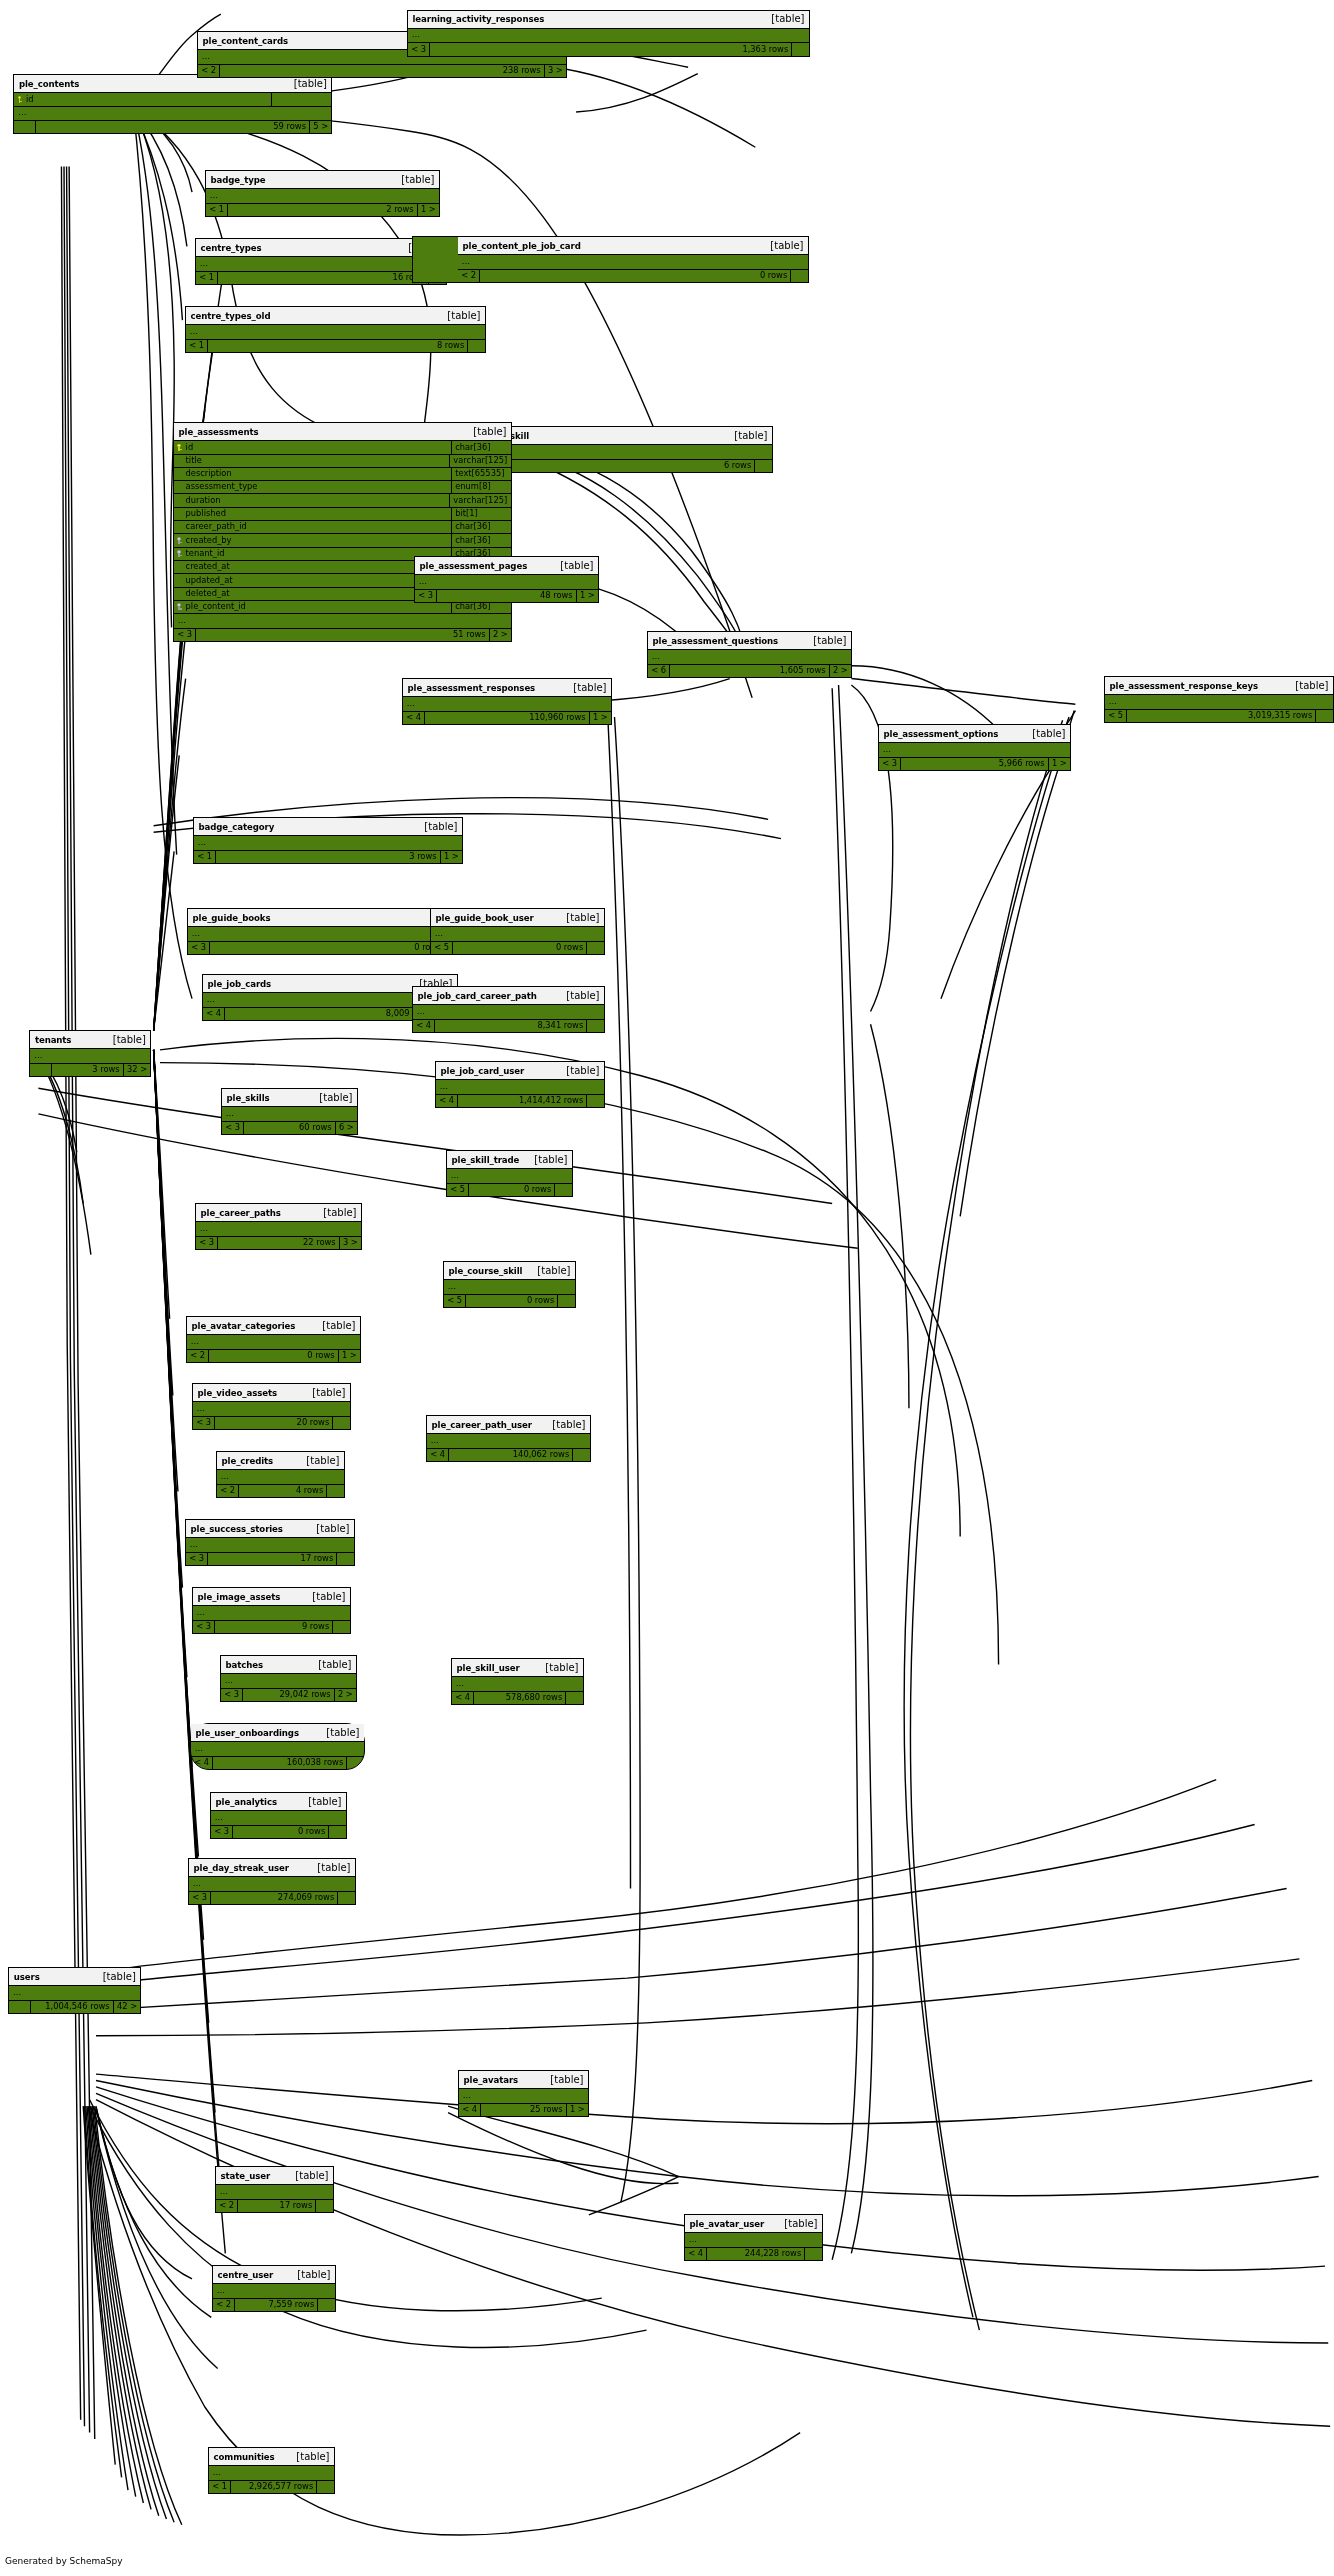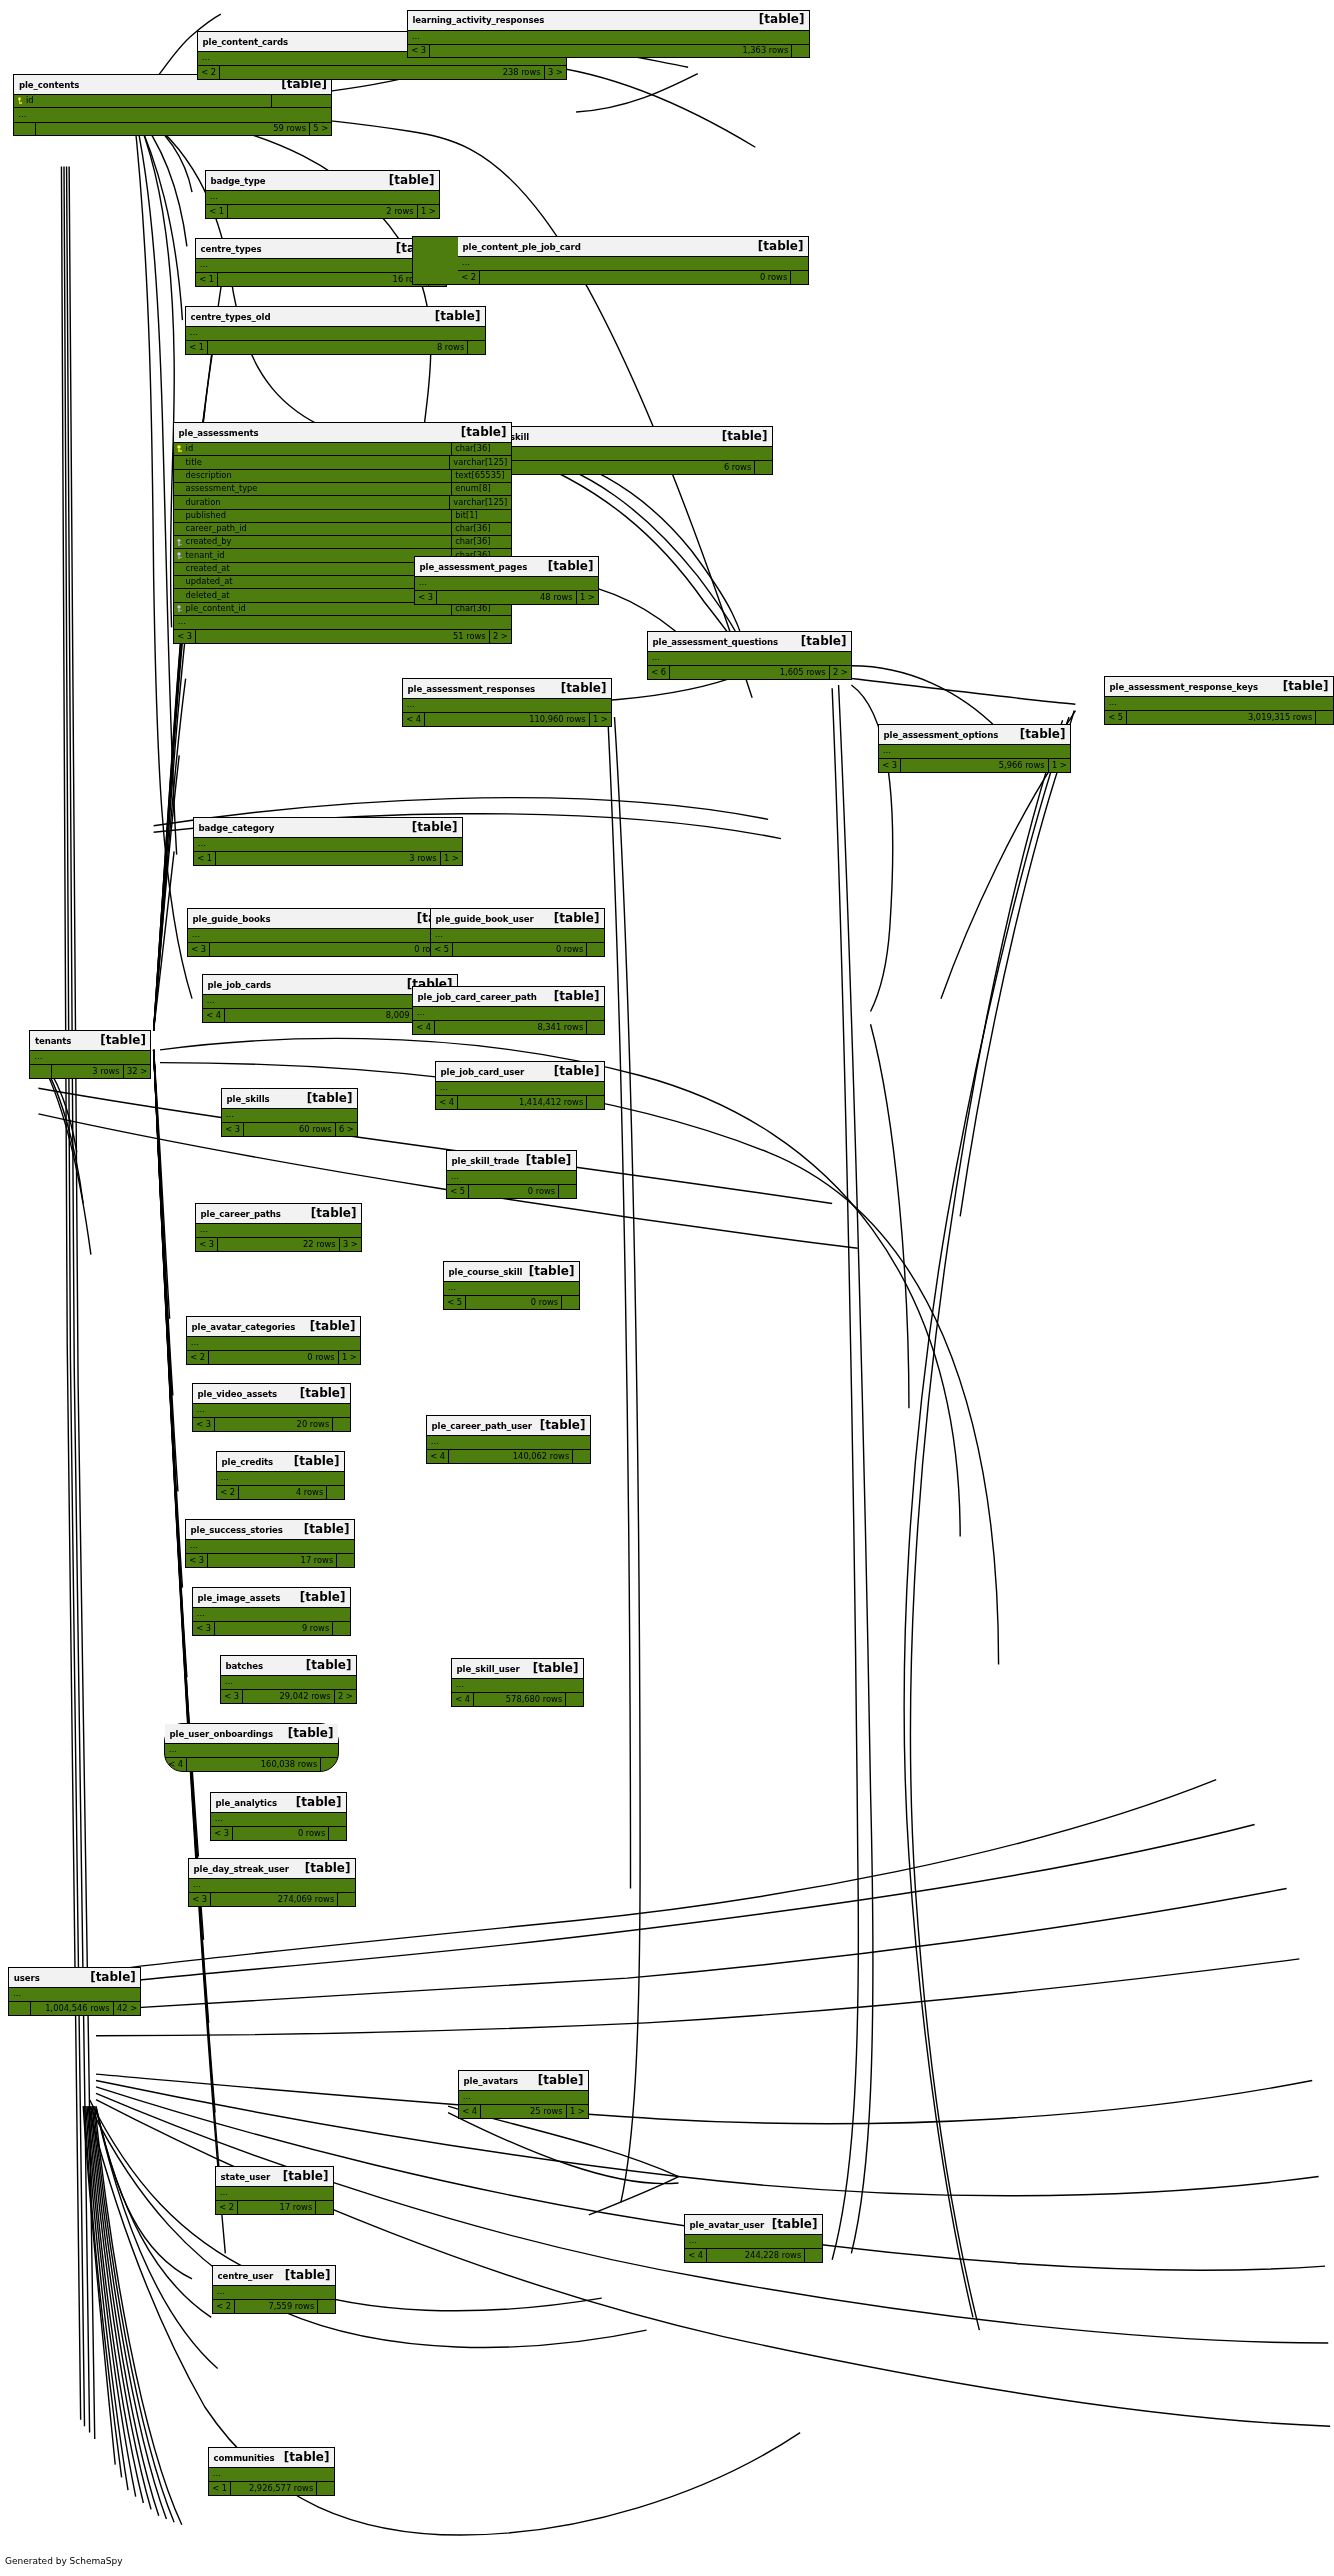--- a/index.html
+++ b/index.html
@@ -44,22 +44,22 @@
     justify-content: space-between;
     white-space: nowrap;
     gap: 6.4px;
   }
   .tn-name {
     font-weight: bold;
     font-size: 8.6px;
     letter-spacing: -0.1px;
   }
   .tn-tag {
-    font-size: 12px;
-    font-weight: bold;
+    font-size: 10px;
+    font-weight: normal;
   }
   .tn-ellipsis {
     padding: 1.3px 3.8px 1.9px 3.8px;
     border-bottom: 0.6px solid #000000;
     font-size: 8.3px;
     height: 10.2px;
     box-sizing: content-box;
     color: #000;
   }
   .tn-cols { }
@@ -784,21 +784,21 @@
           <span class="tn-name">batches</span>
           <span class="tn-tag">[table]</span>
         </div>
         <div class="tn-ellipsis">…</div>
         <div class="tn-foot">
           <div class="f-left">&lt; 3</div>
           <div class="f-mid">29,042 rows</div>
           <div class="f-right">2 &gt;</div>
         </div>
       </div>
-      <div class="table-node" style="left: 164px; top: 1723px; min-width: 175px; border-radius: 19px;">
+      <div class="table-node" style="left: 190px; top: 1723px; min-width: 175px; border-radius: 19px;">
         <div class="tn-title">
           <span class="tn-name">ple_user_onboardings</span>
           <span class="tn-tag">[table]</span>
         </div>
         <div class="tn-ellipsis">…</div>
         <div class="tn-foot">
           <div class="f-left">&lt; 4</div>
           <div class="f-mid">160,038 rows</div>
           <div class="f-right"></div>
         </div>

